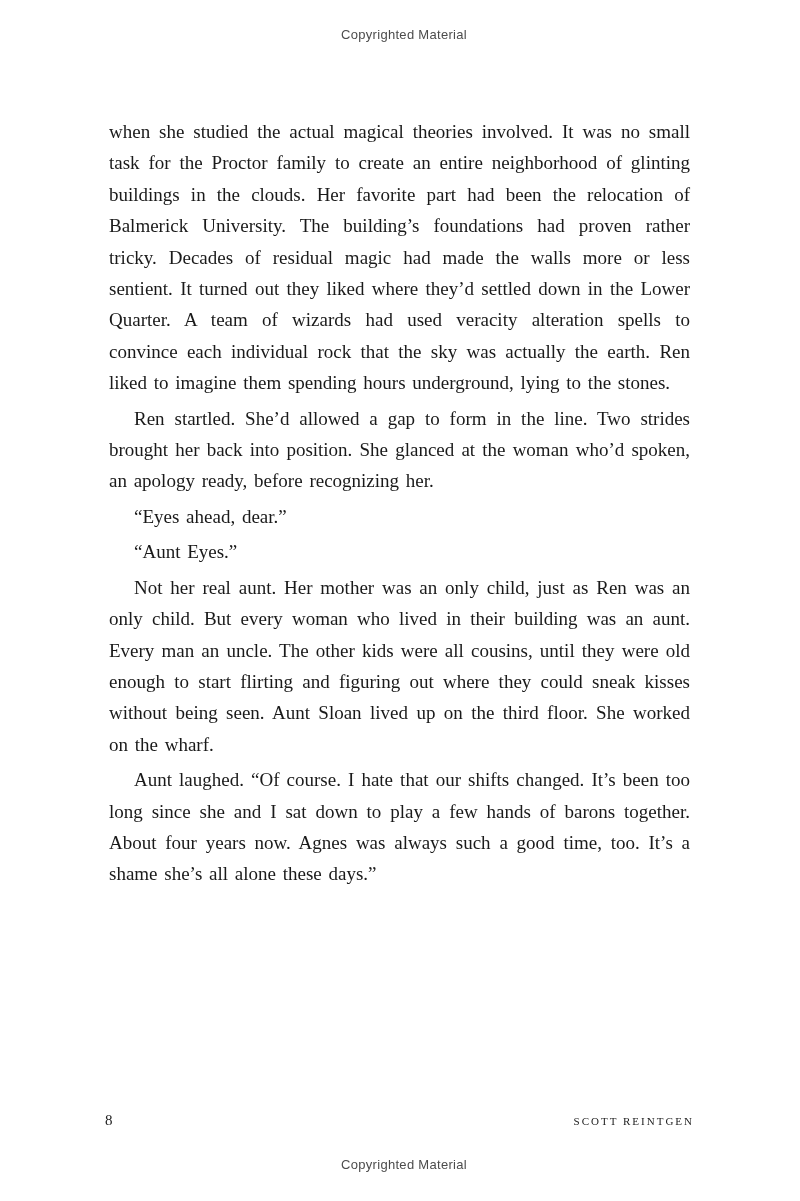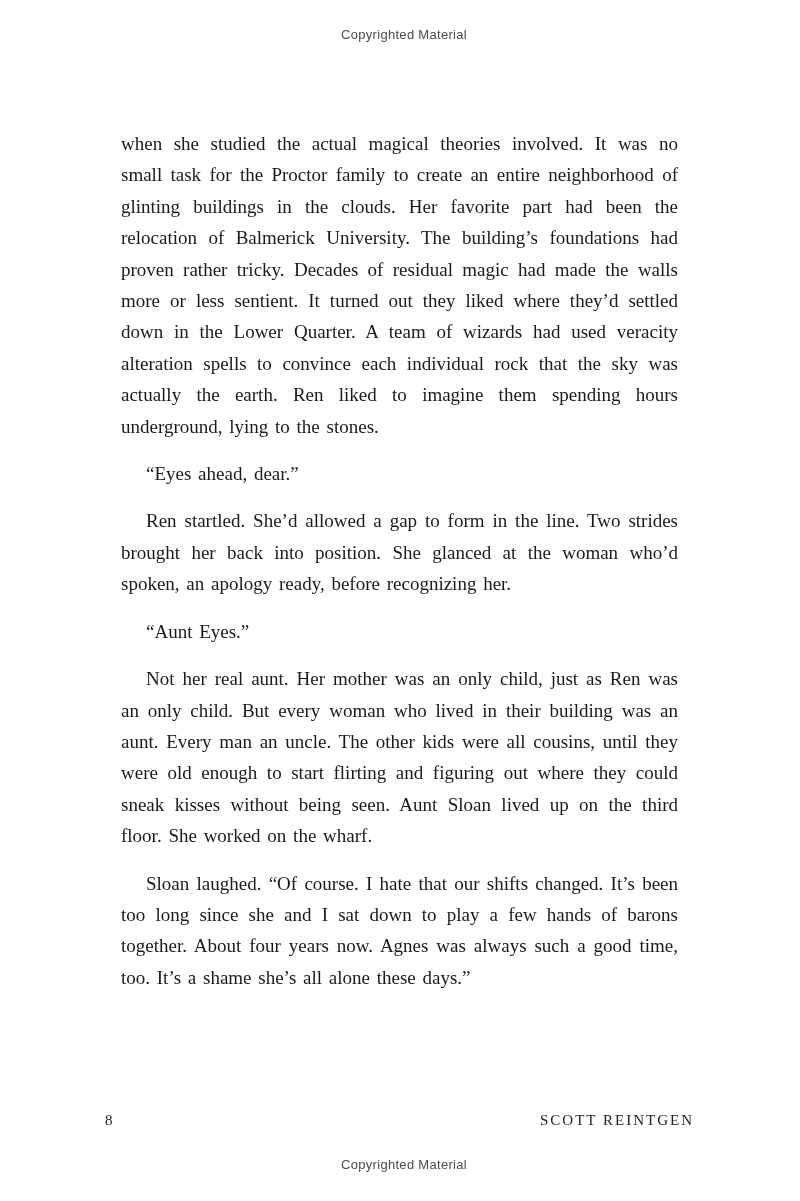--- a/index.html
+++ b/index.html
@@ -34,21 +34,21 @@
     left: 105px;
     top: 112px;
     width: 589px;
     text-align: justify;
     font-size: 19px;
     line-height: 31.4px;
     word-spacing: 2px;
     color: #1a1a1a;
   }
   .body-text p {
-    margin: 16px;
+    margin: 4px;
     padding: 0;
     text-indent: 25px;
   }
   .body-text p.no-indent {
     text-indent: 0;
   }
 
   .footer {
     position: absolute;
     left: 105px;
@@ -56,39 +56,39 @@
     width: 589px;
     display: flex;
     justify-content: space-between;
     align-items: baseline;
   }
   .page-number {
     font-size: 15px;
     color: #222222;
   }
   .author-name {
-    font-size: 15px;
+    font-size: 11px;
     letter-spacing: 2px;
     color: #222222;
   }
 </style>
 </head>
 <body>
 
 <div class="page">
 
   <div class="watermark watermark-top">Copyrighted Material</div>
 
   <div class="body-text">
     <p class="no-indent">when she studied the actual magical theories involved. It was no small task for the Proctor family to create an entire neighborhood of glinting buildings in the clouds. Her favorite part had been the relocation of Balmerick University. The building’s foundations had proven rather tricky. Decades of residual magic had made the walls more or less sentient. It turned out they liked where they’d settled down in the Lower Quarter. A team of wizards had used veracity alteration spells to convince each individual rock that the sky was actually the earth. Ren liked to imagine them spending hours underground, lying to the stones.</p>
+    <p>Ren startled. She’d allowed a gap to form in the line. Two strides brought her back into position. She glanced at the woman who’d spoken, an apology ready, before recognizing her.</p>
     <p>“Eyes ahead, dear.”</p>
-    <p>Ren startled. She’d allowed a gap to form in the line. Two strides brought her back into position. She glanced at the woman who’d spoken, an apology ready, before recognizing her.</p>
     <p>“Aunt Eyes.”</p>
     <p>Not her real aunt. Her mother was an only child, just as Ren was an only child. But every woman who lived in their building was an aunt. Every man an uncle. The other kids were all cousins, until they were old enough to start flirting and figuring out where they could sneak kisses without being seen. Aunt Sloan lived up on the third floor. She worked on the wharf.</p>
-    <p>Sloan laughed. “Of course. I hate that our shifts changed. It’s been too long since she and I sat down to play a few hands of barons together. About four years now. Agnes was always such a good time, too. It’s a shame she’s all alone these days.”</p>
+    <p>Aunt laughed. “Of course. I hate that our shifts changed. It’s been too long since she and I sat down to play a few hands of barons together. About four years now. Agnes was always such a good time, too. It’s a shame she’s all alone these days.”</p>
   </div>
 
   <div class="footer">
     <span class="page-number">8</span>
     <span class="author-name">SCOTT REINTGEN</span>
   </div>
 
   <div class="watermark watermark-bottom">Copyrighted Material</div>
 
 </div>

